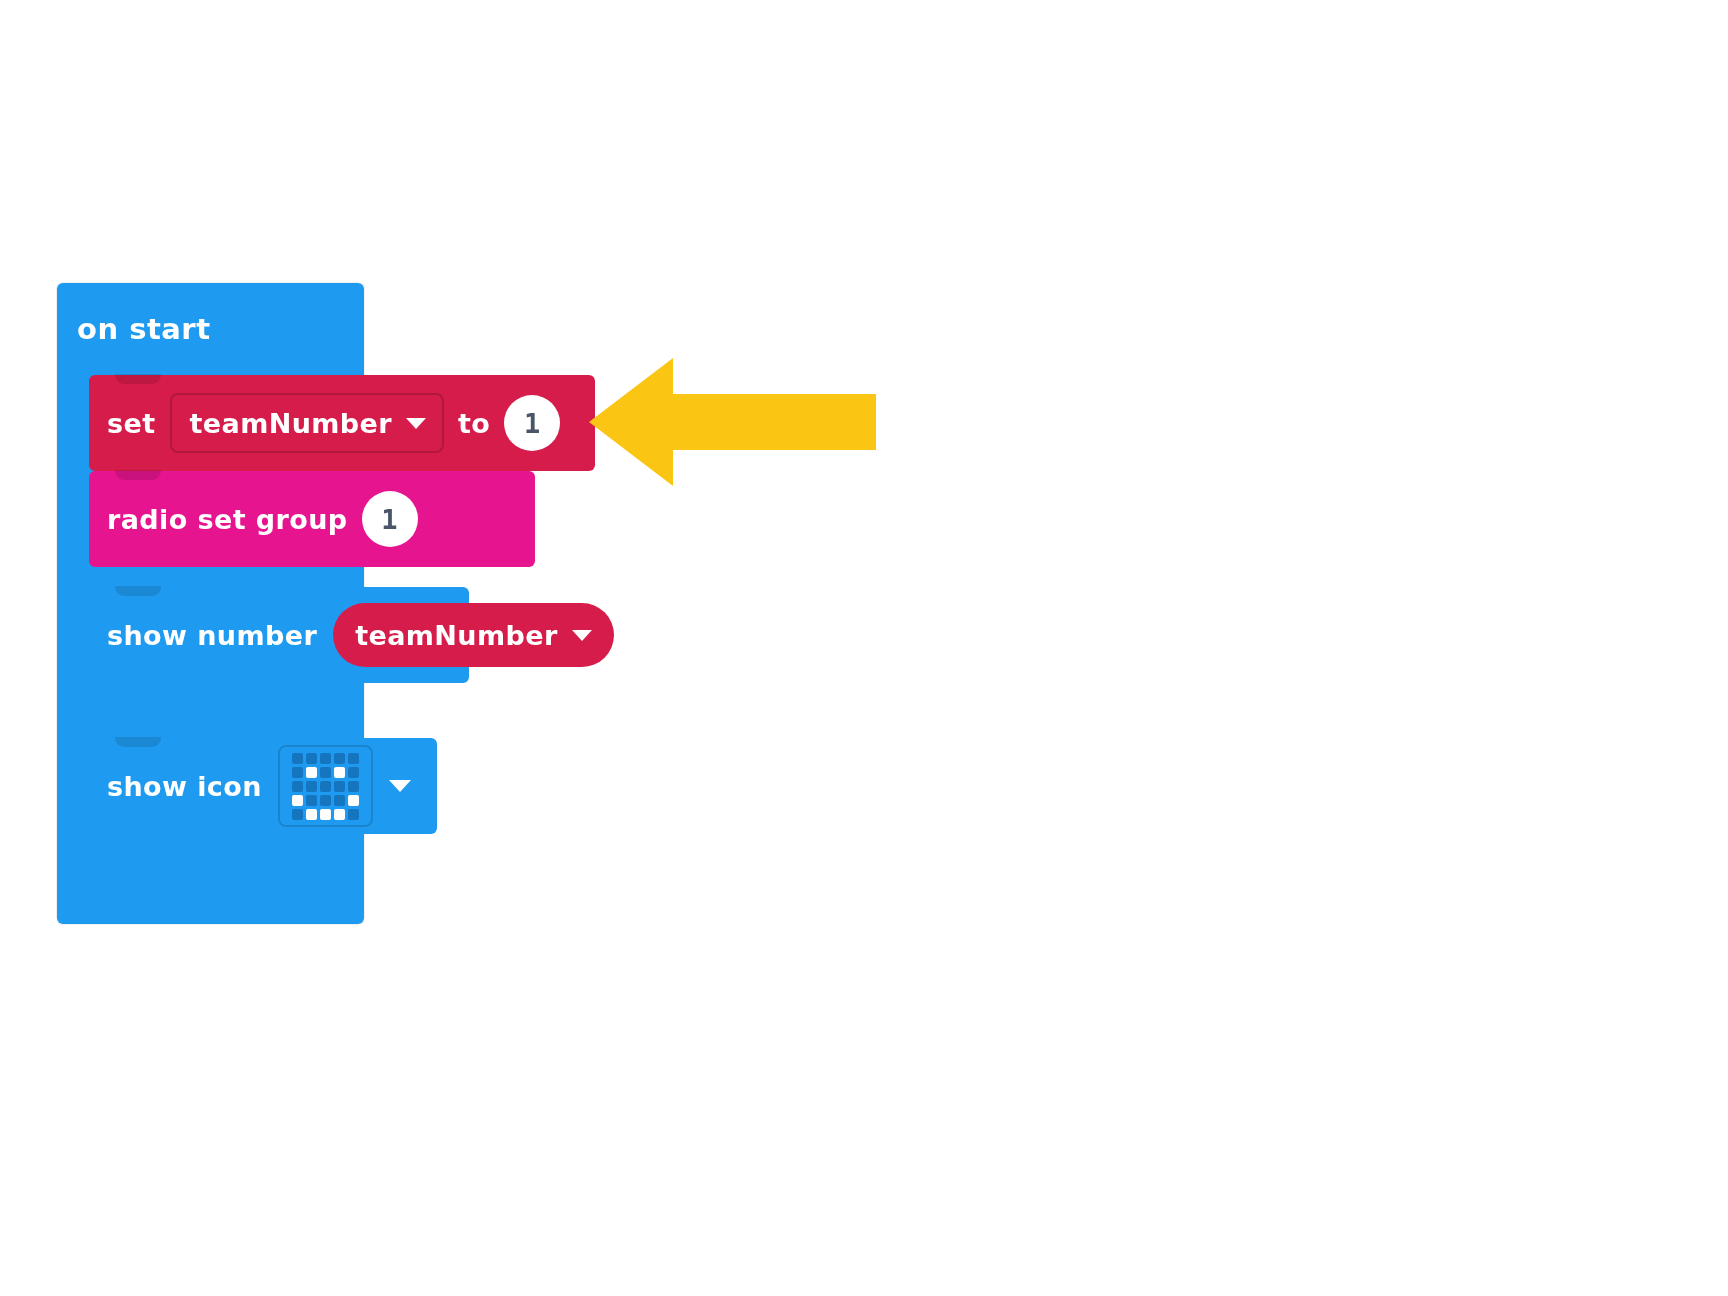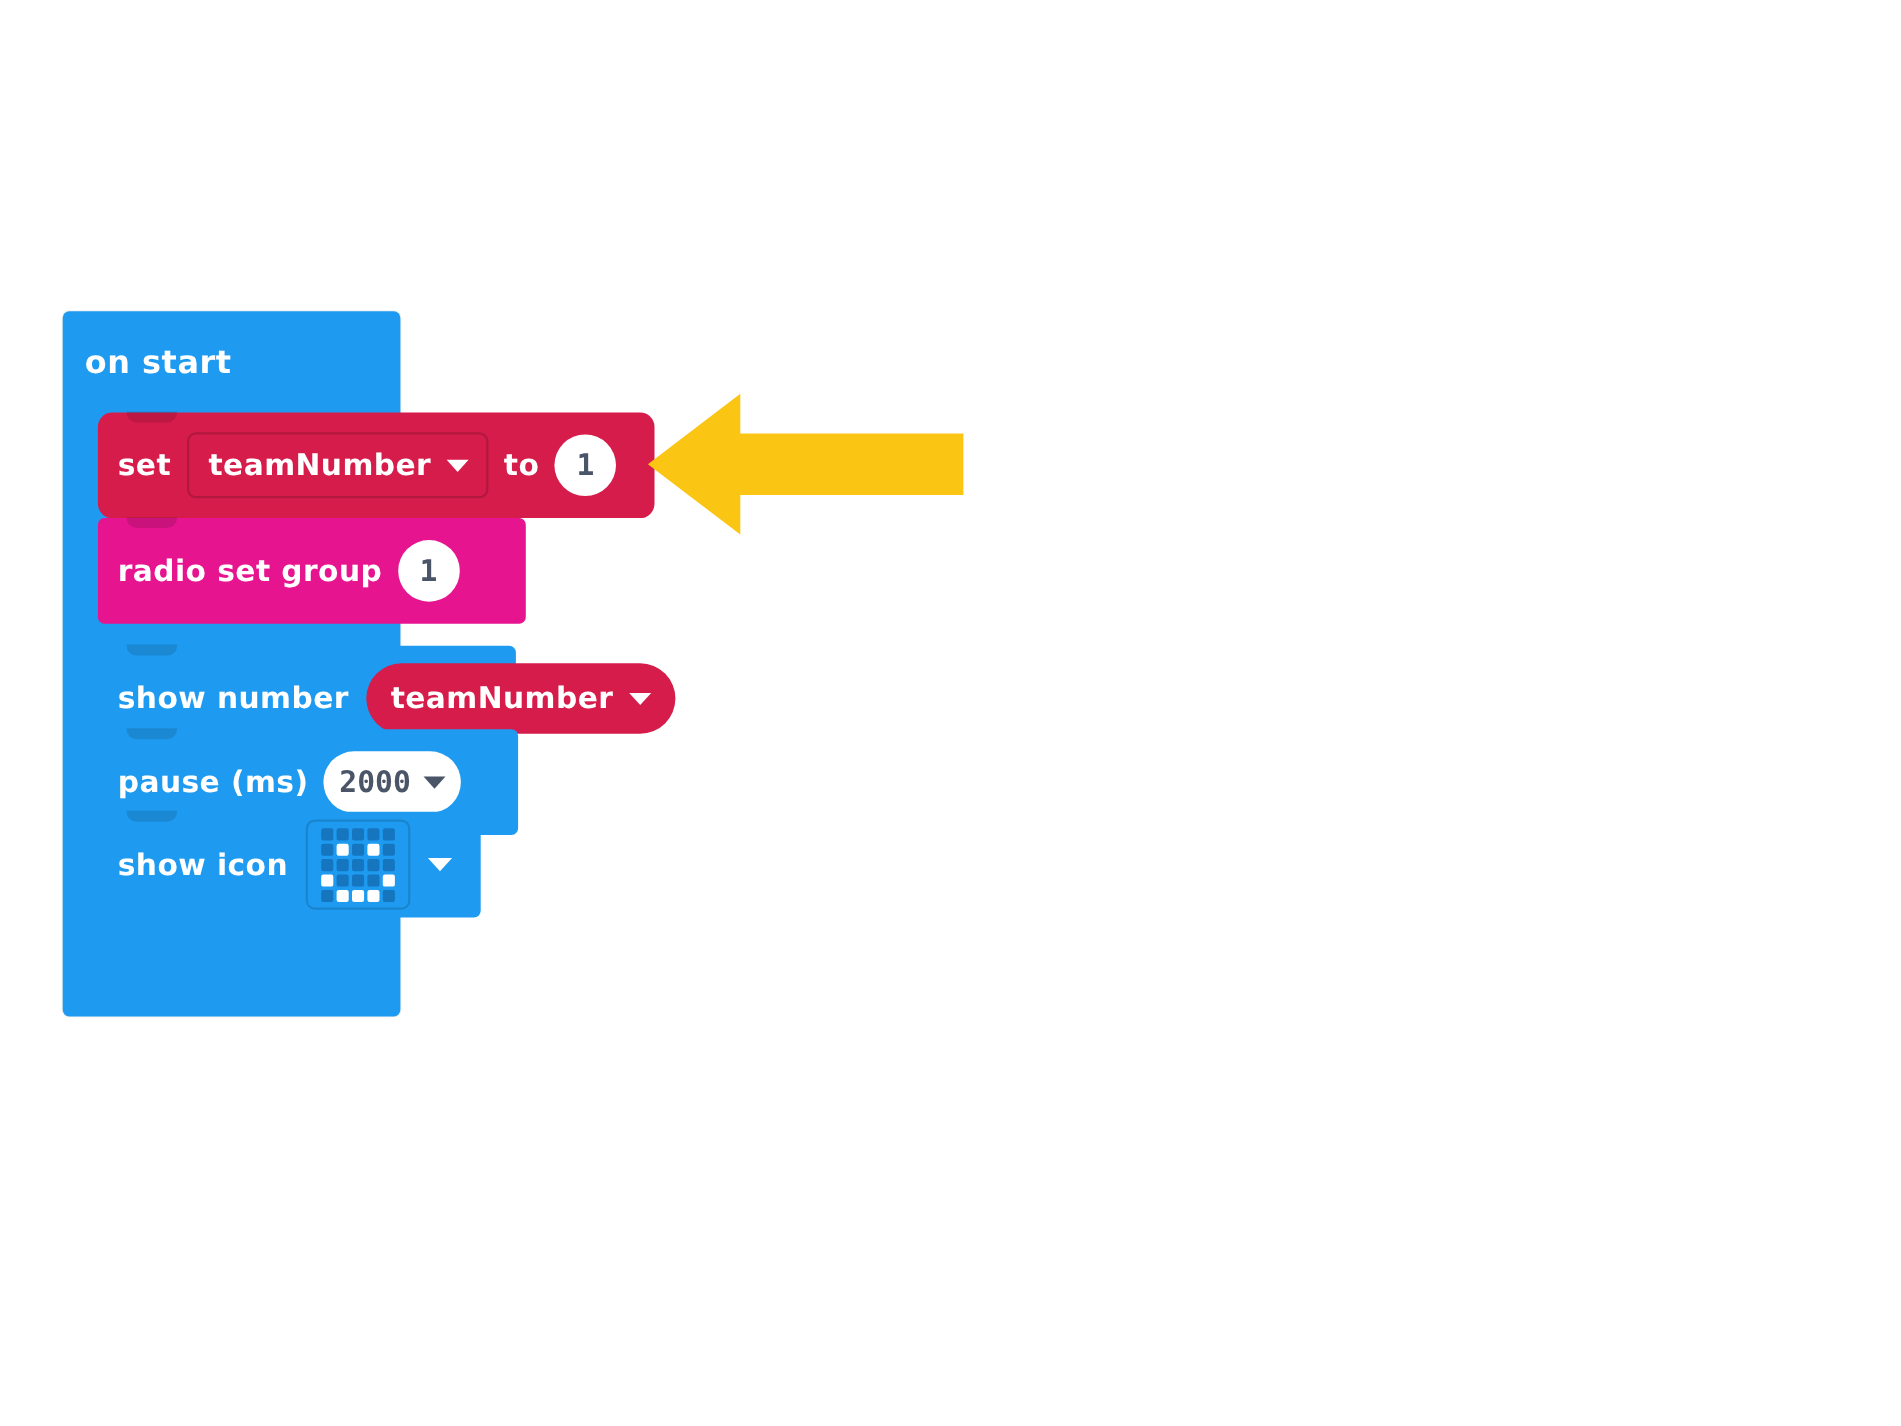--- a/index.html
+++ b/index.html
@@ -136,21 +136,21 @@
     border-right: 10px solid transparent;
     border-top: 11px solid #4a5568;
     margin-left: 12px;
     flex: 0 0 auto;
   }
 
   
   #blk-radio {
     left: 89px;
     top: 471px;
-    width: 389px;
+    width: 446px;
     height: 96px;
     background: #E6158F;
     padding-left: 18px;
   }
 
   
   #blk-shownum {
     left: 89px;
     top: 567px;
     width: 380px;
@@ -253,21 +253,21 @@
 </style>
 </head>
 <body style="background: rgb(255, 255, 255);">
 
 <div id="workspace">
 
   <div class="onstart-wrap" style="background: rgb(30, 155, 240);">
     <div class="onstart-label">on start</div>
   </div>
 
-  <div class="blk" id="blk-set" style="background: rgb(214, 28, 74); border-radius: 13px;">
+  <div class="blk" id="blk-set" style="background: rgb(214, 28, 74);">
     <div class="notch"></div>
     <span class="lbl">set</span>
     <div class="var-field">
       <span class="vname">teamNumber</span>
       <span class="caret"></span>
     </div>
     <span class="lbl">to</span>
     <div class="num-oval">
       <span class="num">1</span>
     </div>
@@ -283,28 +283,20 @@
 
   <div class="blk" id="blk-shownum" style="background: rgb(30, 155, 240);">
     <div class="notch"></div>
     <span class="lbl">show number</span>
     <div class="rep-oval" style="background: rgb(214, 28, 74);">
       <span class="vname">teamNumber</span>
       <span class="caret"></span>
     </div>
   </div>
 
-  <div class="blk" id="blk-pause" style="background: rgb(30, 155, 240);">
-    <div class="notch"></div>
-    <span class="lbl">pause (ms)</span>
-    <div class="num-oval">
-      <span class="num">2000</span>
-      <span class="caret-dark"></span>
-    </div>
-  </div>
 
   <div class="blk" id="blk-showicon" style="background: rgb(30, 155, 240);">
     <div class="notch"></div>
     <span class="lbl">show icon</span>
     <div class="icon-field">
       <div class="led-grid" id="led-grid">
           <div class="led" style="background: rgb(21, 117, 190);"></div>
           <div class="led" style="background: rgb(21, 117, 190);"></div>
           <div class="led" style="background: rgb(21, 117, 190);"></div>
           <div class="led" style="background: rgb(21, 117, 190);"></div>

